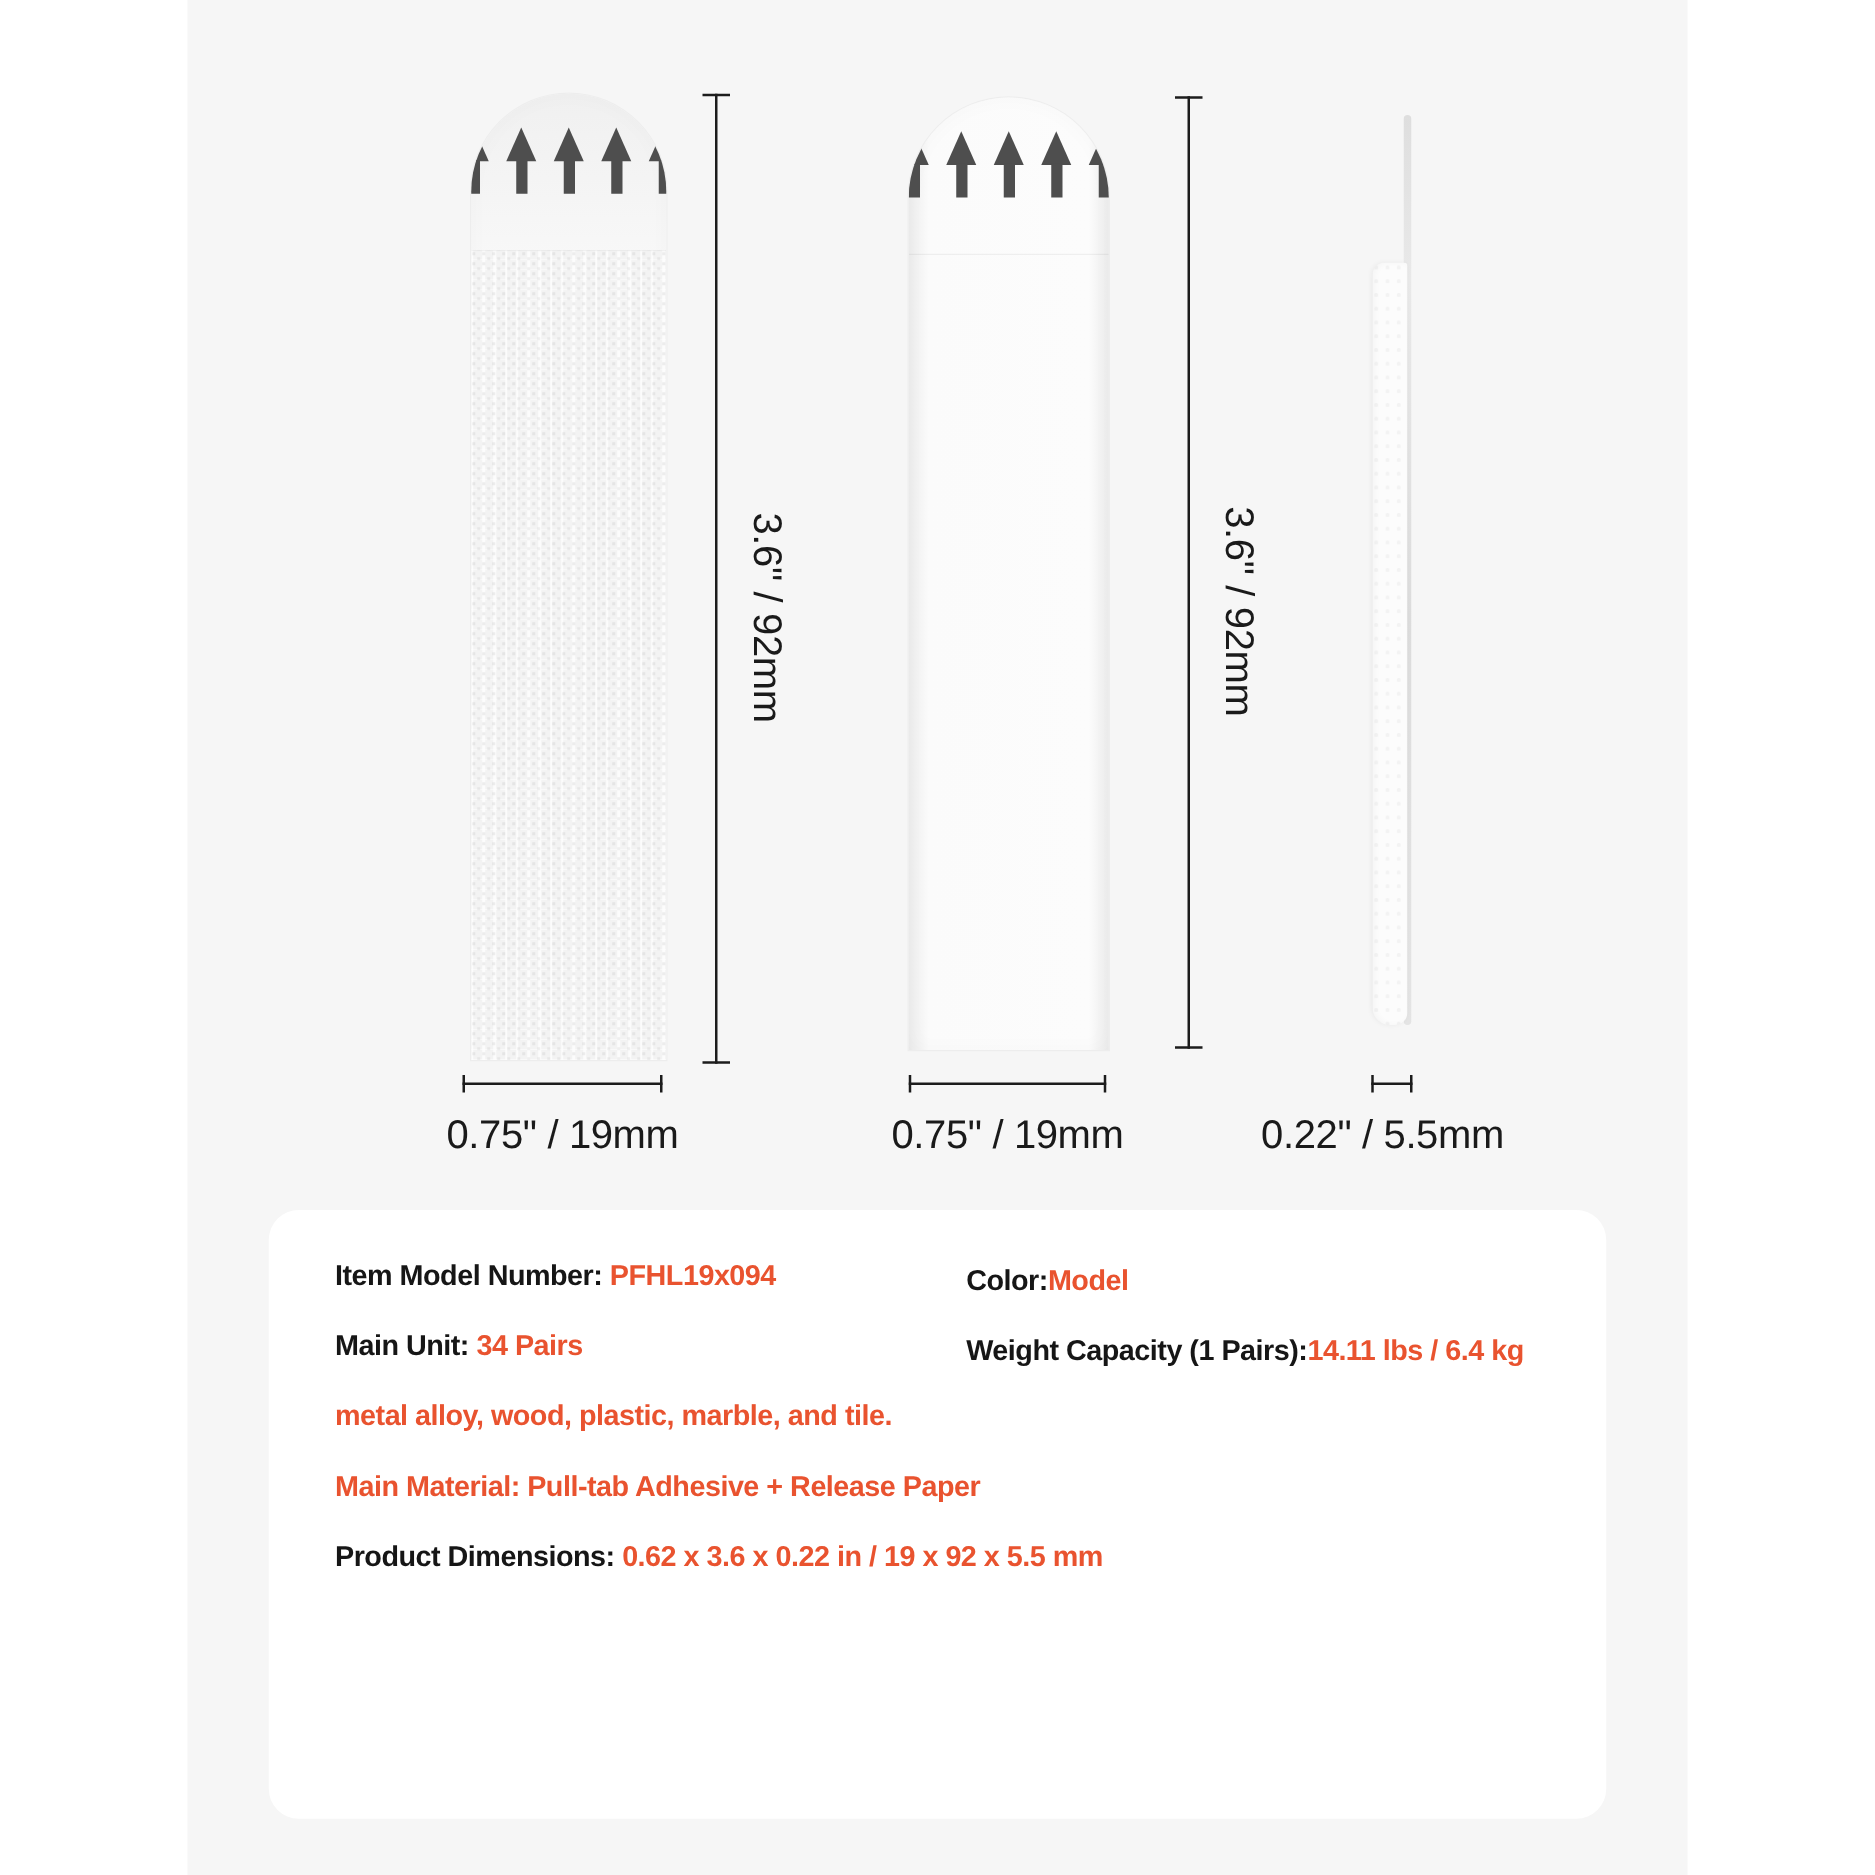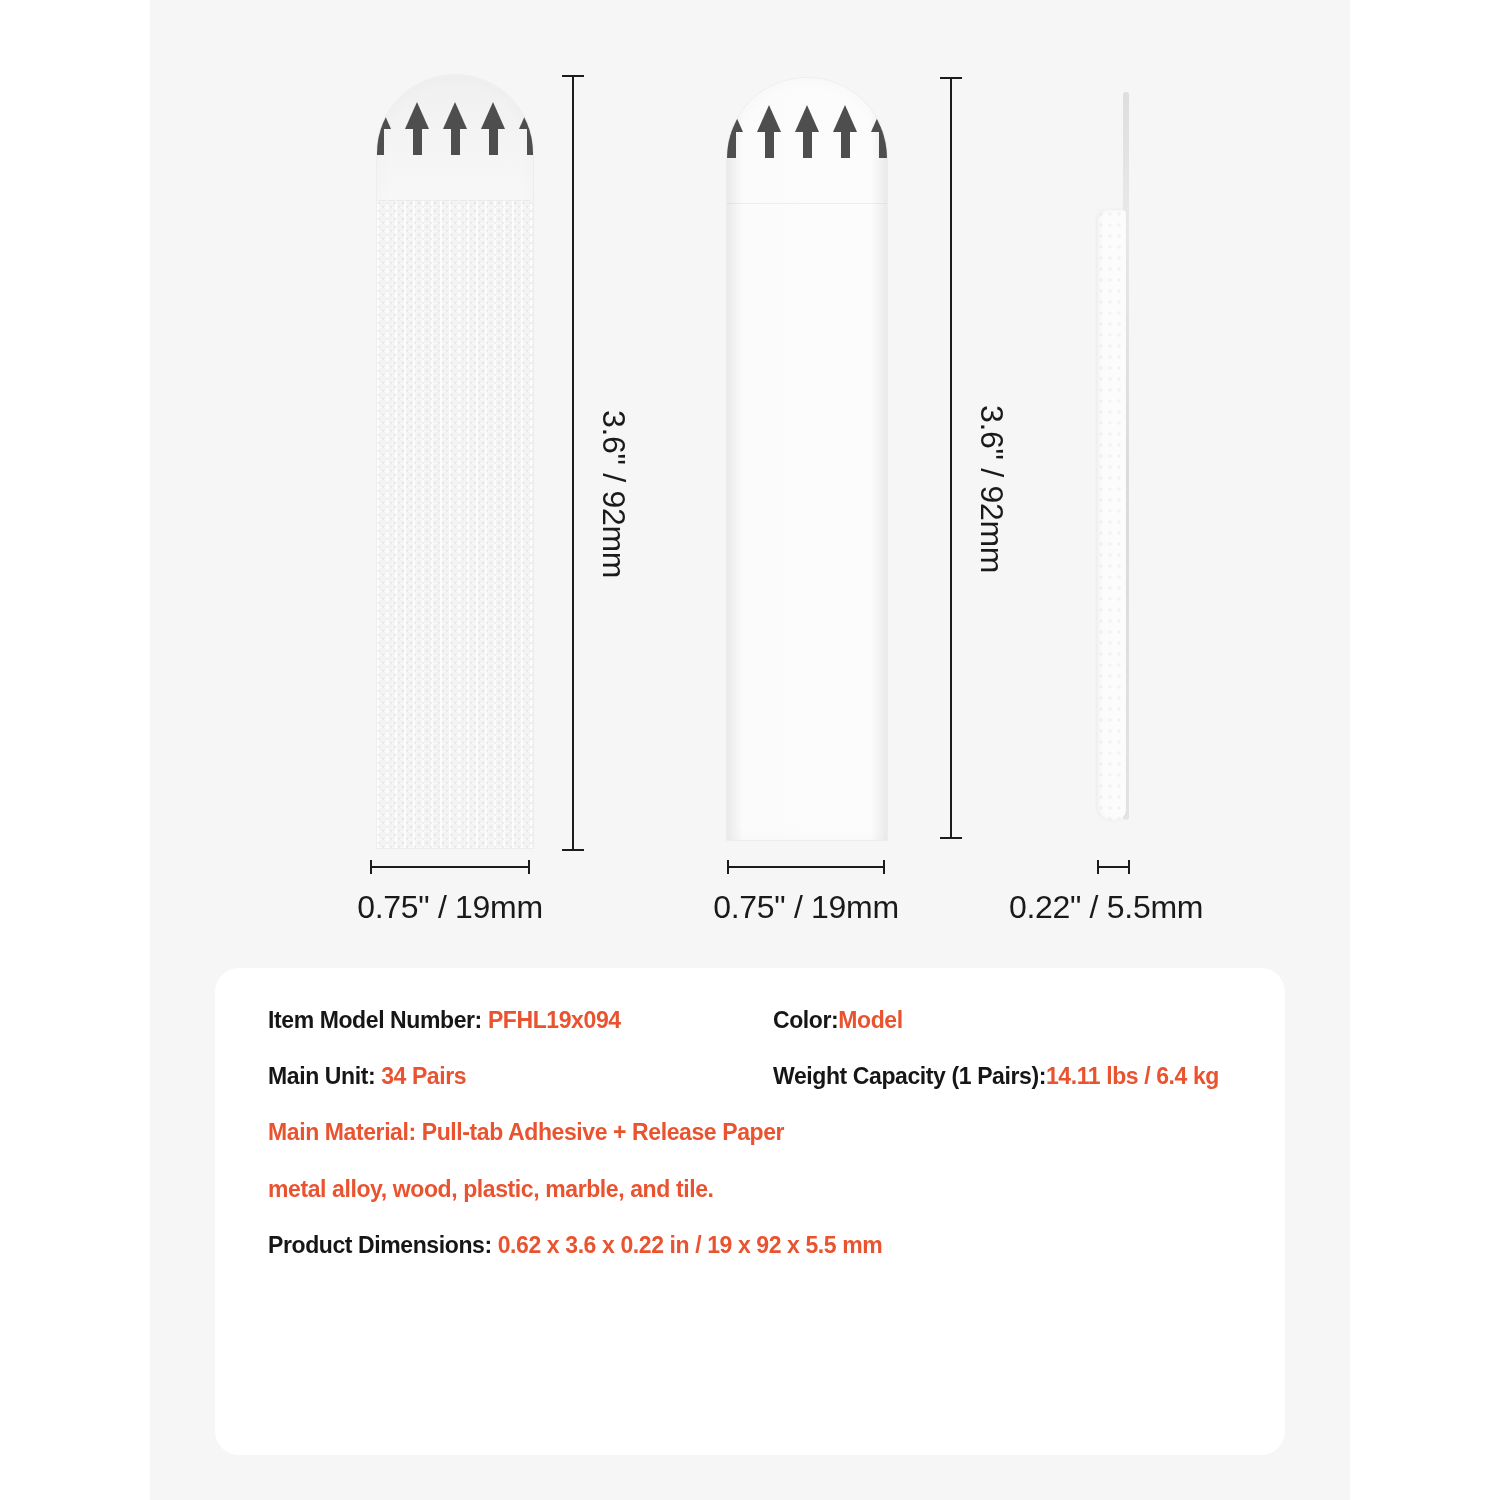--- a/index.html
+++ b/index.html
@@ -59,21 +59,21 @@
   .dim-text{font-size:32px;letter-spacing:-0.3px;color:#1a1a1a;}
   .dim-text-v{position:absolute;width:44px;display:flex;justify-content:center;
     writing-mode:vertical-rl;padding-top:62px;}
   .dim-text-h{position:absolute;width:240px;text-align:center;}
 
   
   .card{position:absolute;left:65px;top:968px;width:1070px;height:487px;
     background:#ffffff;border-radius:24px;padding:24px 10px 0 53px;}
   .spec-row{position:relative;height:56.4px;display:flex;align-items:center;
     font-size:23px;letter-spacing:-0.4px;white-space:nowrap;}
-  .spec-col2{position:absolute;left:505px;top:15px;height:100%;display:flex;}
+  .spec-col2{position:absolute;left:505px;top:4px;height:100%;display:flex;align-items:center;}
   .lbl{color:var(--ink);font-weight:700;}
   .val{color:var(--accent);font-weight:700;}
 </style>
 </head>
 <body>
 
 <div class="stage">
 
   <div class="strip front">
     <div class="arrow-row">
@@ -131,25 +131,25 @@
       <p><span class="lbl">Main Unit: </span><span class="val">34 Pairs</span></p>
       <p class="spec-col2">
           <span class="lbl">Weight Capacity (1 Pairs): </span>
           <span class="val">14.11 lbs / 6.4 kg</span>
         </p>
     </div>
 
 
 
     <div class="spec-row">
-      <p><span class="lbl"></span><span class="val">Main Material: Pull-tab Adhesive + Release Paper</span></p>
+      <p><span class="lbl"></span><span class="val">metal alloy, wood, plastic, marble, and tile.</span></p>
     </div>
 
     <div class="spec-row">
-      <p><span class="lbl"></span><span class="val">metal alloy, wood, plastic, marble, and tile.</span></p>
+      <p><span class="lbl"></span><span class="val">Main Material: Pull-tab Adhesive + Release Paper</span></p>
     </div>
 
 
     <div class="spec-row">
       <p><span class="lbl">Product Dimensions: </span><span class="val">0.62 x 3.6 x 0.22 in / 19 x 92 x 5.5 mm</span></p>
     </div>
 
   </div>
 </div>
 

